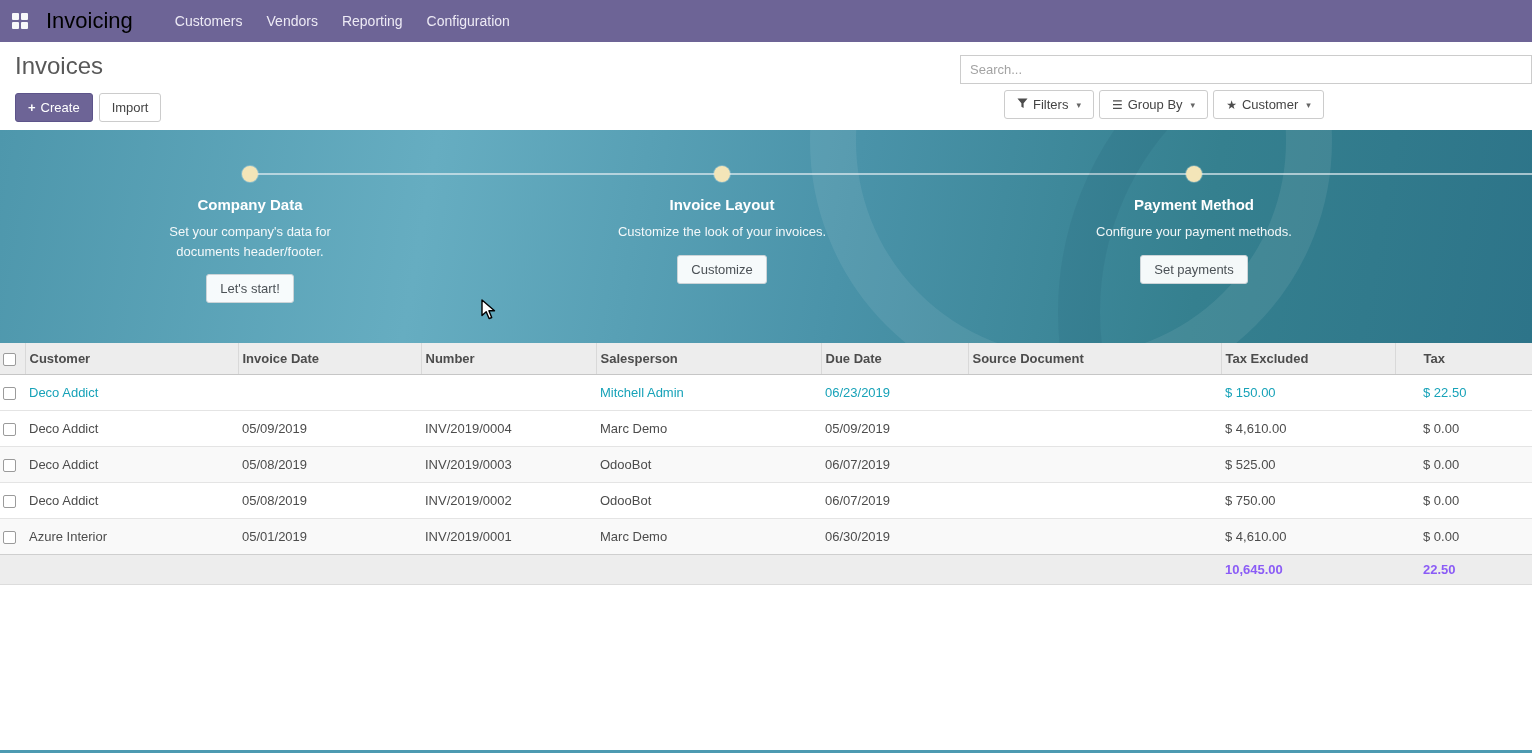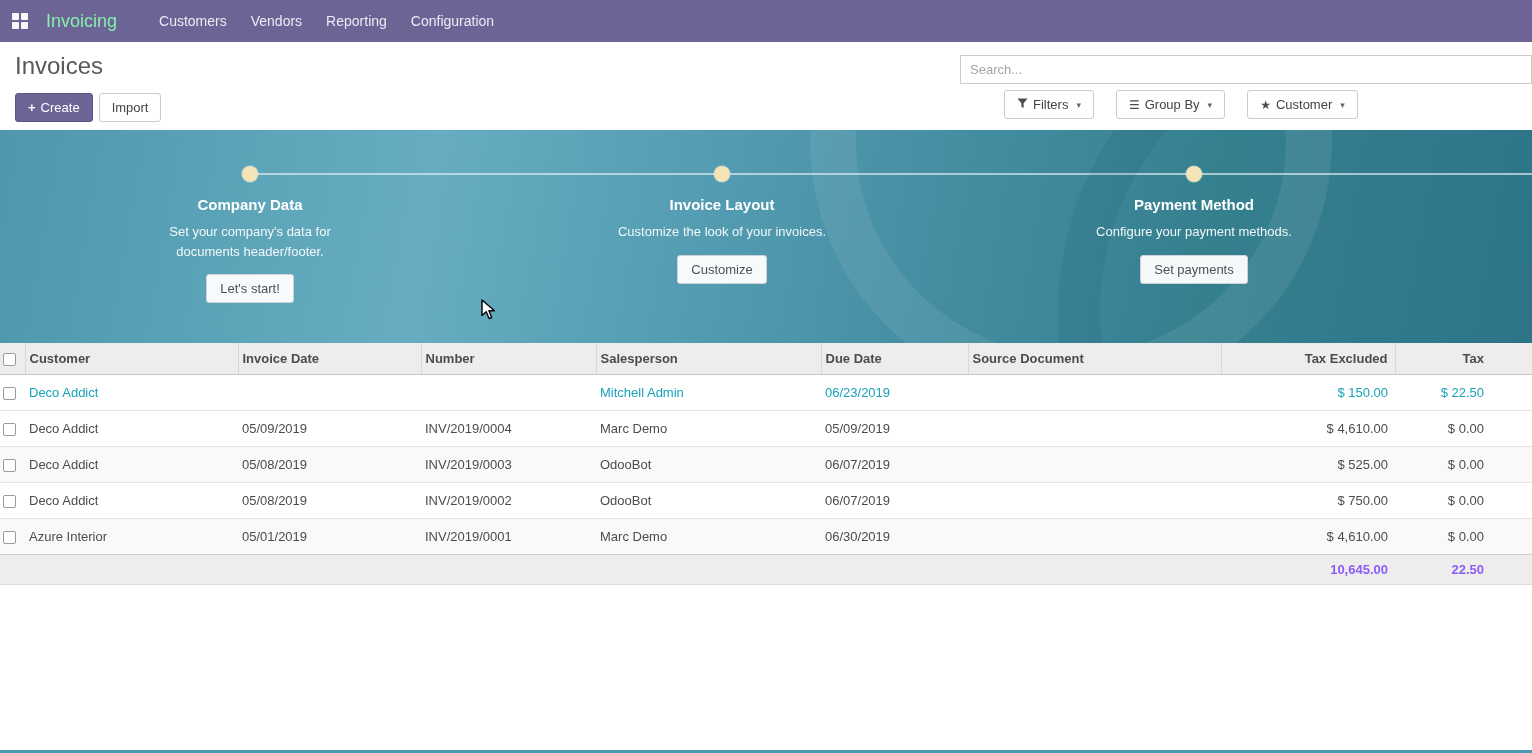--- a/index.html
+++ b/index.html
@@ -5,38 +5,38 @@
   * { margin:0; padding:0; box-sizing:border-box; }
   html,body { width:1532px; height:753px; }
   body { font-family:"Liberation Sans", sans-serif; background:#fff; overflow:hidden; }
   .screen { position:relative; width:1532px; height:753px; background:#fff; overflow:hidden; }
 
   
   .navbar { height:42px; background:#6d6496; display:flex; align-items:center; }
   .apps-btn { width:40px; height:42px; display:flex; align-items:center; justify-content:center; cursor:pointer; }
   .apps-grid { display:grid; grid-template-columns:7px 7px; grid-gap:2px; }
   .apps-grid span { width:7px; height:7px; background:#ffffff; opacity:.95; border-radius:1px; }
-  .brand { font-size:18px; color:#86efac; padding:0 30px 0 6px; line-height:42px; cursor:pointer; }
+  .brand { font-size:22px; color:#000000; padding:0 30px 0 6px; line-height:42px; cursor:pointer; }
   .menus { display:flex; height:42px; }
   .menu-item { padding:0 12px; font-size:14px; color:#edeaf5; line-height:42px; cursor:pointer; }
 
   
   .control-panel { position:relative; height:88px; padding:10px 15px 0 15px; background:#fff; }
   .cp-title { font-size:24px; color:#585858; margin-bottom:13px; }
   .cp-buttons { display:flex; gap:6px; }
   .btn { height:29px; padding:0 12px; font-size:13px; border-radius:3px; border:1px solid #ccc;
          background:#fff; color:#444; cursor:pointer; font-family:inherit; display:inline-flex;
          align-items:center; gap:5px; }
   .btn-primary { background:#6d6496; border-color:#5d548a; color:#fff; }
   .plus { font-weight:bold; font-size:13px; }
   .cp-right { position:absolute; top:13px; left:960px; right:0; }
   .search-input { width:100%; height:29px; border:1px solid #ccc; padding:1px 9px; font-size:13px;
                   color:#4c4c4c; outline:none; font-family:inherit; background:#fff; }
   .search-input::placeholder { color:#a3a3a3; }
-  .filter-row { margin-top:6px; display:flex; gap:22px;padding-left:44px; }
+  .filter-row { margin-top:6px; display:flex; gap:5px;padding-left:44px; }
   .icon-sm { font-size:12px; color:#4c4c4c; line-height:1; }
   .caret { font-size:9px; color:#666; margin-left:3px; }
 
   
   .banner { position:relative; height:213px; overflow:hidden;
             background:linear-gradient(100deg,#4e97ac 0%,#66adc1 28%,#4a93a9 55%,#35808f 78%,#2d7489 100%); }
   .banner::before { content:""; position:absolute; width:430px; height:430px; border:46px solid rgba(255,255,255,0.08);
                     border-radius:50%; right:200px; top:-250px; }
   .banner::after { content:""; position:absolute; width:560px; height:560px; border:42px solid rgba(0,45,65,0.07);
                    border-radius:50%; right:-170px; top:-140px; }
@@ -57,21 +57,21 @@
              border-right:1px solid #d9d9d9; border-bottom:1px solid #c6c6c6; cursor:pointer;
              white-space:nowrap; overflow:hidden; }
   thead th:last-child { border-right:none; }
   tbody td { padding:10px 4px; border-top:1px solid #e4e4e4; white-space:nowrap; overflow:hidden; }
   tbody tr:first-child td { border-top:none; }
   tbody tr { cursor:pointer; background:#fff; }
   tbody tr.stripe { background:#f9f9f9; }
   .cb-cell { padding-left:3px !important; }
   .cb { display:inline-block; width:13px; height:13px; border:1px solid #9b9b9b; border-radius:2px;
         background:#fff; vertical-align:middle; cursor:pointer; }
-  .num { text-align:right; padding-right:7px !important; }
+  .num { padding-right:7px !important; }
   .tax-pad { padding-right:48px !important;padding-left:28px; }
   .teal { color:#17a2b8; }
   tfoot td { background:#ededed; border-top:1px solid #cfcfcf; border-bottom:1px solid #dcdcdc;
              font-weight:bold; padding:7px 4px; color:#8b5cf6; }
 
   
   .cursor { position:absolute; left:481px; top:299px; z-index:50; pointer-events:none; }
   .bottom-edge { position:absolute; left:0; bottom:0; width:100%; height:3px; background:#4d9ab1; }
 </style>
 </head>

